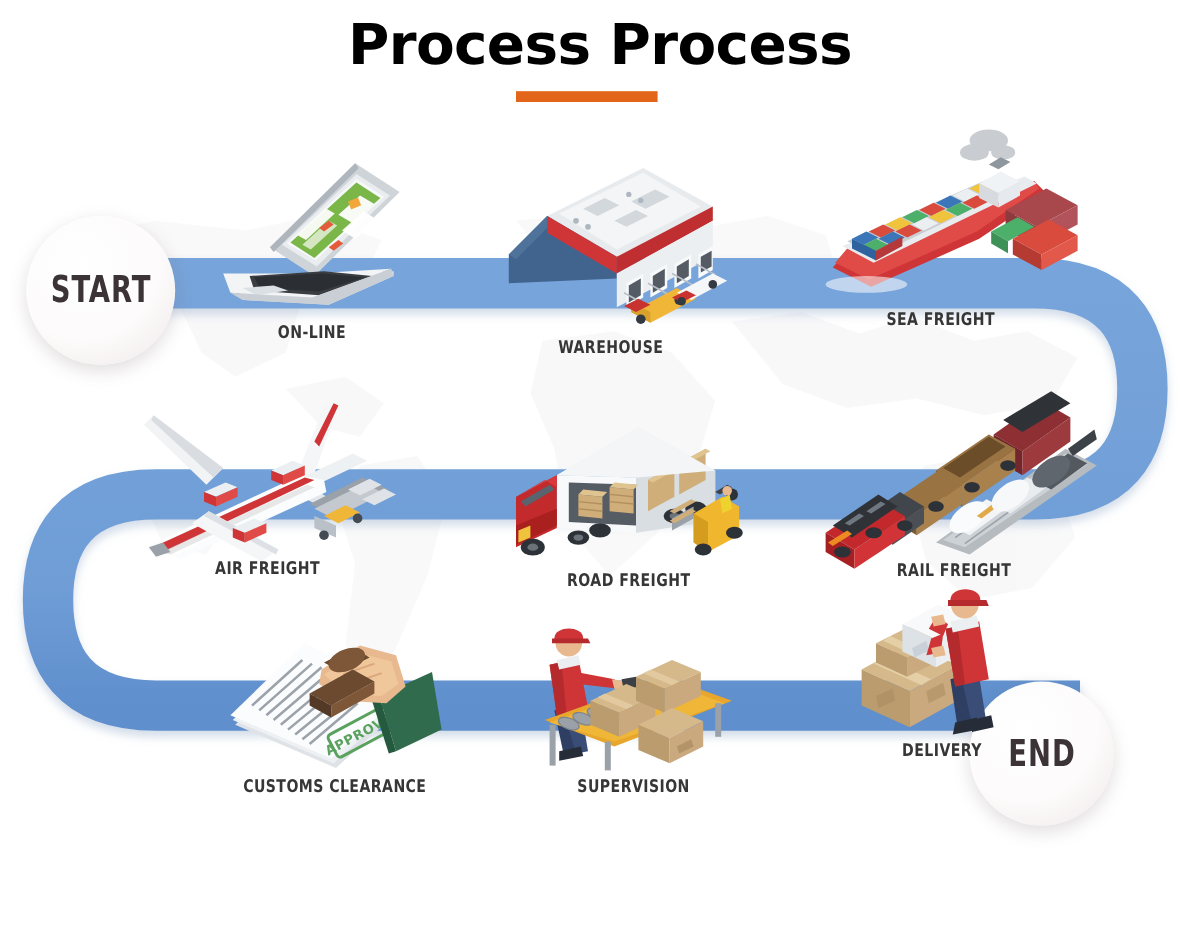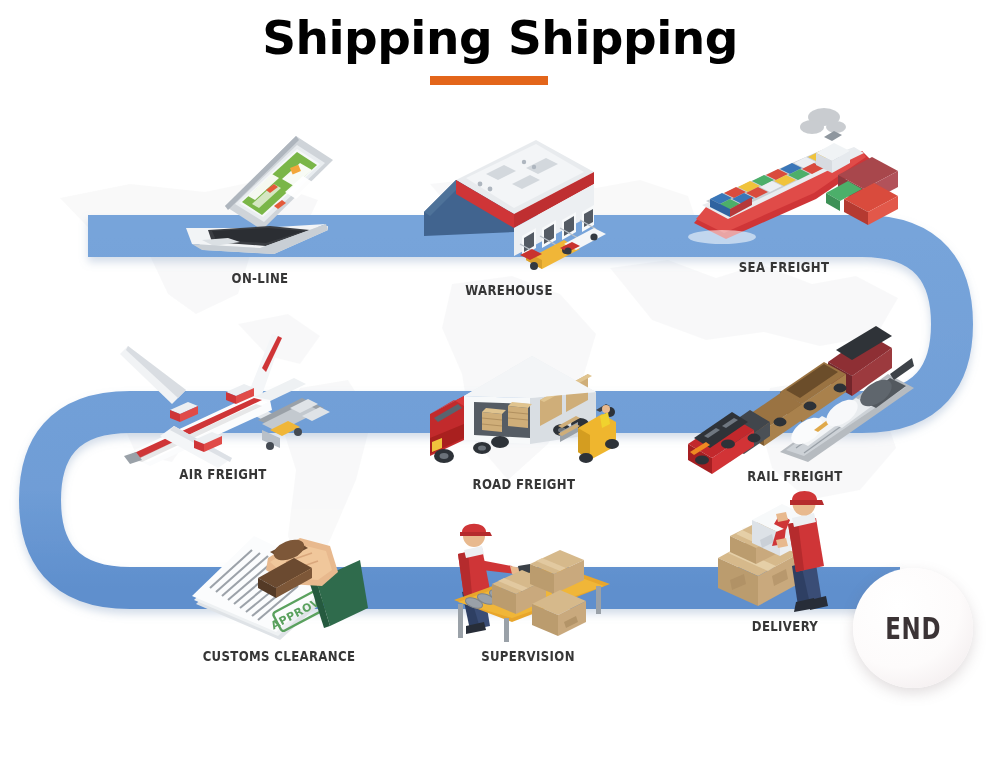--- a/index.html
+++ b/index.html
@@ -66,21 +66,21 @@
   }
   .badge span {
     font-family: "DejaVu Sans Condensed", "Liberation Sans Narrow", "Liberation Sans", sans-serif;
     font-weight: bold;
     font-size: 31px;
     letter-spacing: 1px;
     color: #3b3335;
     transform: scaleX(0.82);
   }
   .badge-start { left: 22px; top: 180px; width: 124px; height: 124px; }
-  .badge-end   { left: 853px; top: 568px; width: 120px; height: 120px; }
+  .badge-end   { left: 808px; top: 568px; width: 120px; height: 120px; }
 
   
   .step {
     position: absolute;
   }
   .step-art {
     position: absolute;
     left: 0; top: 0;
   }
   .step-label {
@@ -109,21 +109,21 @@
       <path d="M300 300 L348 292 L372 330 L356 392 L330 452 L306 500 L288 448 L296 382 L282 338 Z"></path>
       <path d="M430 96 L520 86 L596 100 L640 92 L688 108 L700 144 L654 160 L600 152 L556 168 L508 156 L466 138 Z"></path>
       <path d="M452 196 L512 188 L560 206 L596 246 L580 300 L548 356 L508 392 L472 350 L462 286 L442 240 Z"></path>
       <path d="M610 180 L668 172 L716 190 L760 176 L812 196 L856 188 L898 210 L876 248 L820 258 L764 244 L706 252 L652 232 Z"></path>
       <path d="M770 300 L830 290 L880 312 L896 360 L860 402 L808 412 L772 380 L760 336 Z"></path>
       <path d="M742 440 L786 432 L812 458 L792 486 L756 478 Z"></path>
       <path d="M120 330 L166 322 L190 348 L172 374 L136 366 Z"></path>
     </g>
   </svg>
 
-  <div class="title">Shipping Shipping</div>
+  <div class="title">Process Process</div>
   <div class="title-rule"></div>
 
   <svg class="pathwrap" viewBox="0 0 1000 640">
     <defs>
       <linearGradient id="bandGrad" x1="0" y1="0" x2="0" y2="1">
         <stop offset="0%" stop-color="#77a4da"></stop>
         <stop offset="72%" stop-color="#6f9dd6"></stop>
         <stop offset="100%" stop-color="#5f8fcd"></stop>
       </linearGradient>
       <filter id="bandShadow" x="-12%" y="-12%" width="124%" height="130%">
@@ -134,20 +134,23 @@
     <path filter="url(#bandShadow)" fill="none" stroke="url(#bandGrad)" stroke-width="42" stroke-linecap="butt" d="M 88 148
              L 862 148
              C 930 148 952 186 952 236
              C 952 286 930 324 862 324
              L 130 324
              C 62 324 40 362 40 412
              C 40 462 62 500 130 500
              L 900 500"></path>
   </svg>
 
+  <div class="badge badge-start">
+    <span>START</span>
+  </div>
 
   <div class="badge badge-end">
     <span>END</span>
   </div>
 
   <div class="step" style="left:178px; top:118px; width:164px; height:172px;">
     <svg class="step-art" width="164" height="140" viewBox="0 0 164 140">
 
       <path d="M47 88 L118 18 L155 42 L84 112 Z" fill="#cfd4d9"></path>
       <path d="M47 88 L118 18 L121 22 L50 92 Z" fill="#aeb5bd"></path>

